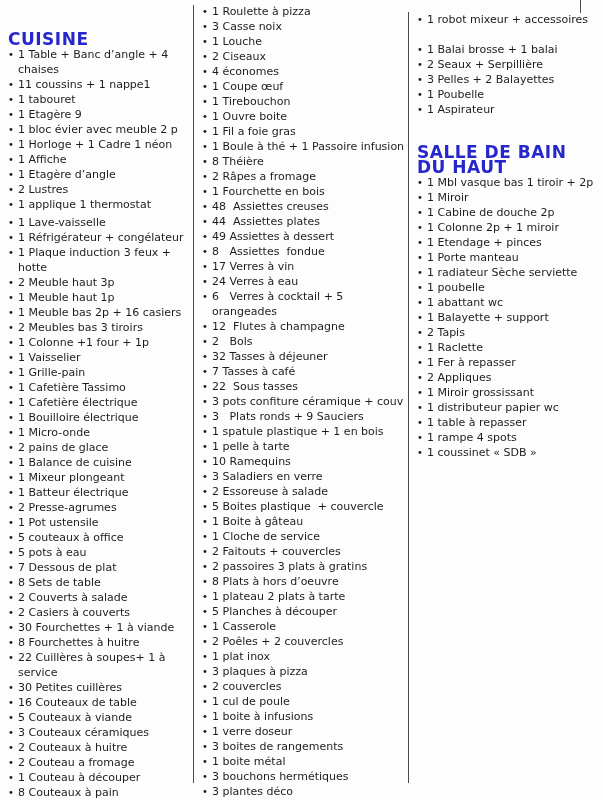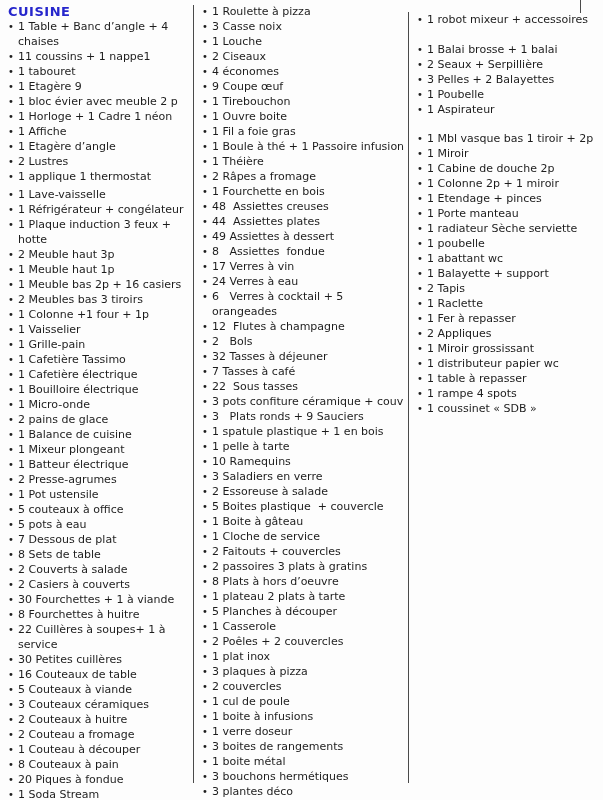--- a/index.html
+++ b/index.html
@@ -19,23 +19,24 @@
   .column {
     position: absolute;
     top: 0;
   }
   #col-1 { left: 8px;   width: 184px; padding-top: 4px; }
   #col-2 { left: 202px; width: 204px; padding-top: 4px; }
   #col-3 { left: 417px; width: 184px; padding-top: 4px; }
   .section-header {
     color: var(--heading-color, #2626cc);
     font-weight: bold;
-    font-size: 13px;
+    font-size: 17px;
     line-height: 15px;
     letter-spacing: 0.5px;
+    margin-top: 28px;
   }
   ul.item-list {
     list-style: none;
     margin: 0;
     padding: 0;
   }
   ul.item-list li {
     display: flex;
     align-items: baseline;
     font-size: 11px;
@@ -291,41 +292,41 @@
           <li>
             <span class="bullet">•</span>
             <span class="item-text">2 Ciseaux</span>
           </li>
           <li>
             <span class="bullet">•</span>
             <span class="item-text">4 économes</span>
           </li>
           <li>
             <span class="bullet">•</span>
-            <span class="item-text">9 Coupe œuf</span>
+            <span class="item-text">1 Coupe œuf</span>
           </li>
           <li>
             <span class="bullet">•</span>
             <span class="item-text">1 Tirebouchon</span>
           </li>
           <li>
             <span class="bullet">•</span>
             <span class="item-text">1 Ouvre boite</span>
           </li>
           <li>
             <span class="bullet">•</span>
             <span class="item-text">1 Fil a foie gras</span>
           </li>
           <li>
             <span class="bullet">•</span>
             <span class="item-text">1 Boule à thé + 1 Passoire infusion</span>
           </li>
           <li>
             <span class="bullet">•</span>
-            <span class="item-text">1 Théière</span>
+            <span class="item-text">8 Théière</span>
           </li>
           <li>
             <span class="bullet">•</span>
             <span class="item-text">2 Râpes a fromage</span>
           </li>
           <li>
             <span class="bullet">•</span>
             <span class="item-text">1 Fourchette en bois</span>
           </li>
           <li>
@@ -515,20 +516,21 @@
             <span class="bullet">•</span>
             <span class="item-text">1 Poubelle</span>
           </li>
           <li>
             <span class="bullet">•</span>
             <span class="item-text">1 Aspirateur</span>
           </li>
         </ul>
       </div>
       <div class="section" style="margin-top: 14px;">
+        <div class="section-header">SALLE DE BAIN DU HAUT</div>
         <ul class="item-list">
           <li>
             <span class="bullet">•</span>
             <span class="item-text">1 Mbl vasque bas 1 tiroir + 2p</span>
           </li>
           <li>
             <span class="bullet">•</span>
             <span class="item-text">1 Miroir</span>
           </li>
           <li>

